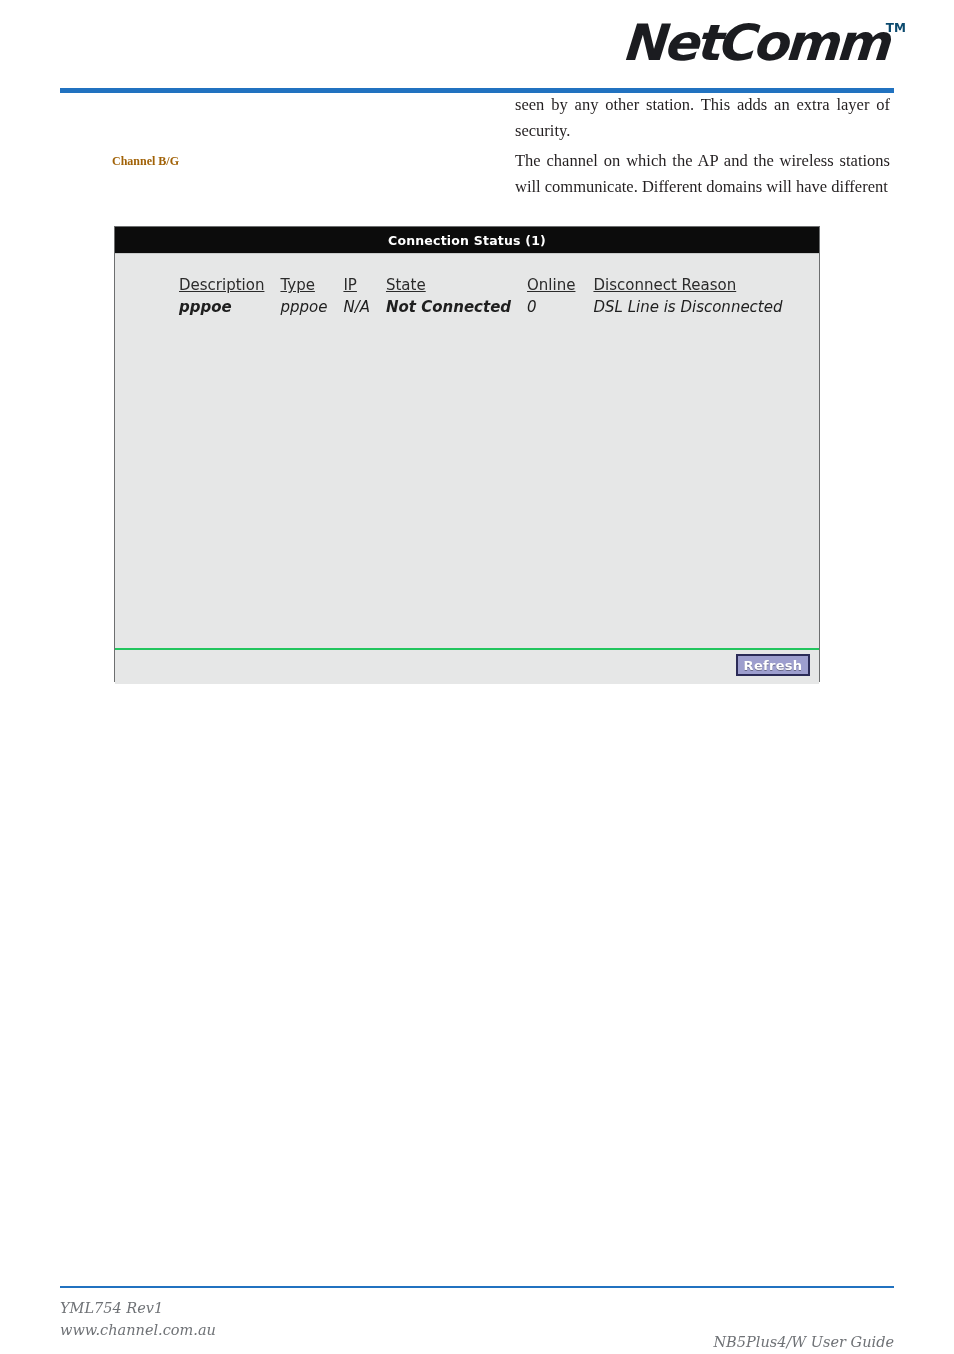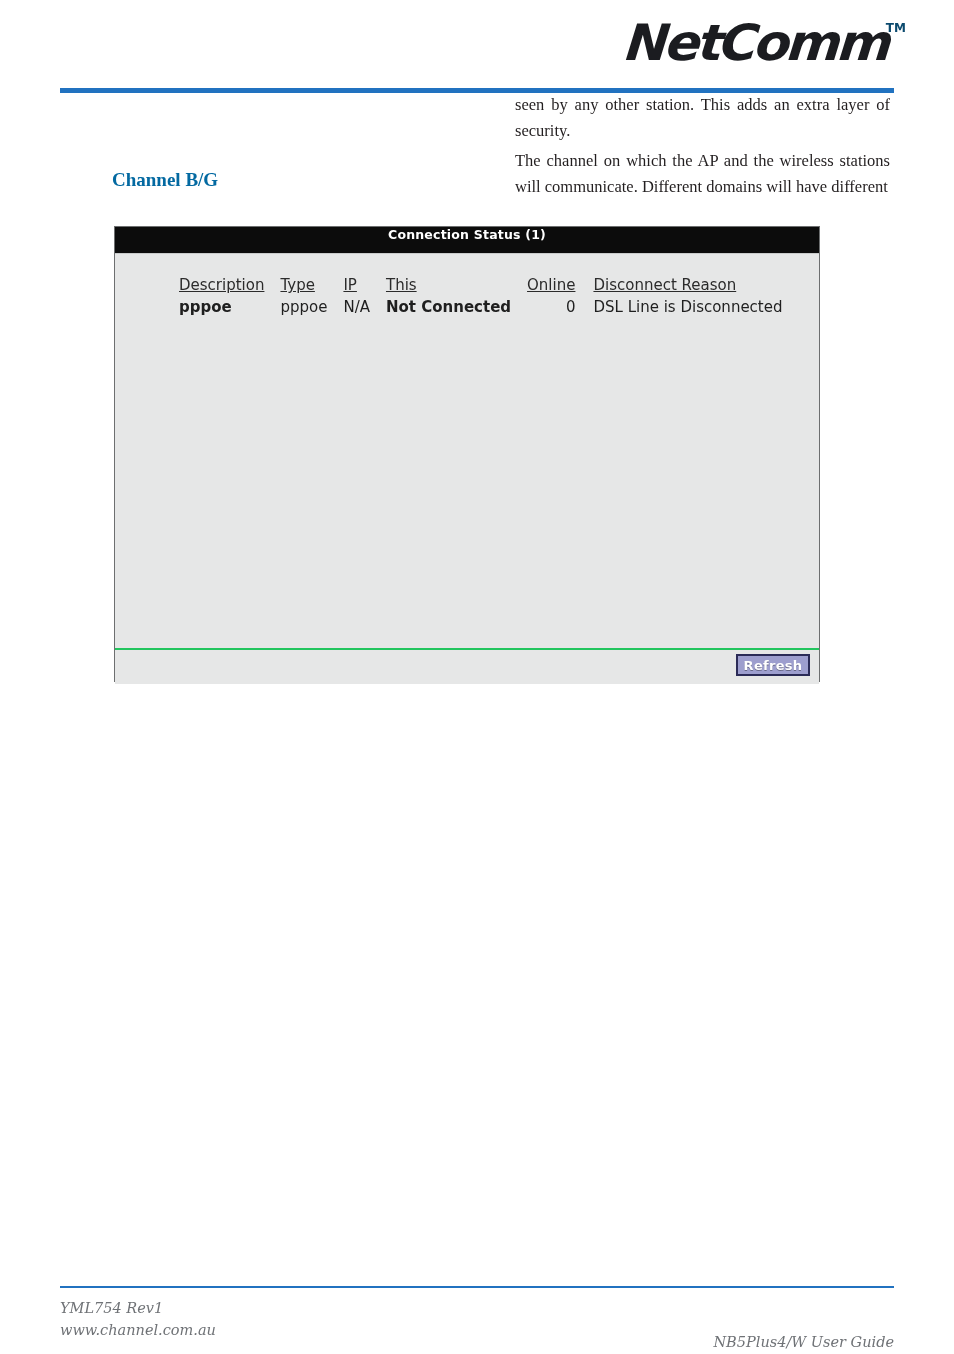--- a/index.html
+++ b/index.html
@@ -71,23 +71,22 @@
     left: 515px;
     top: 92px;
     width: 375px;
     text-align: justify;
   }
   #term-label-channel {
     left: 112px;
     top: 148px;
     width: 330px;
     font-weight: bold;
-    font-size: 19px;
-    color: #0369a1;
-    margin-top: 19px;
+    font-size: 12px;
+    color: #a16207;
   }
   #term-desc-channel {
     left: 515px;
     top: 148px;
     width: 375px;
     text-align: justify;
   }
 
   
   #connection-status-panel {
@@ -102,21 +101,21 @@
     box-shadow: 0 0 0 1px #ffffff inset;
   }
   #panel-titlebar {
     height: 26px;
     background: #0c0c0c;
     color: #ffffff;
     font-family: "DejaVu Sans", sans-serif;
     font-size: 12.5px;
     font-weight: bold;
     display: flex;
-    align-items: flex-start;
+    align-items: center;
     justify-content: center;
     letter-spacing: 0.2px;
   }
   #panel-body {
     position: relative;
     height: 394px;
     background: #e6e7e7;
     border-top: 1px solid #c9cbcb;
   }
   #status-table {
@@ -133,23 +132,24 @@
     font-weight: normal;
     text-decoration: underline;
     padding: 0 16px 4px 0;
     white-space: nowrap;
     color: #2b2b2b;
   }
   #status-table td {
     text-align: left;
     padding: 0 16px 0 0;
     white-space: nowrap;
+    font-style: italic;
   }
   #status-table th.num, #status-table td.num {
-    text-align: right;
+    text-align: left;
     padding-right: 18px;
   }
   #status-table td.bold,
   #status-table th.bold {
     font-weight: bold;
   }
   #panel-footer {
     position: relative;
     height: 34px;
     background: #e6e7e7;
@@ -224,21 +224,21 @@
     <span>Connection Status (1)</span>
   </div>
 
   <div id="panel-body">
     <table id="status-table">
       <thead>
         <tr>
           <th>Description</th>
           <th>Type</th>
           <th>IP</th>
-          <th>This</th>
+          <th>State</th>
           <th class="num">Online</th>
           <th>Disconnect Reason</th>
         </tr>
       </thead>
       <tbody>
         <tr>
           <td class="bold">pppoe</td>
           <td>pppoe</td>
           <td>N/A</td>
           <td class="bold">Not Connected</td>

